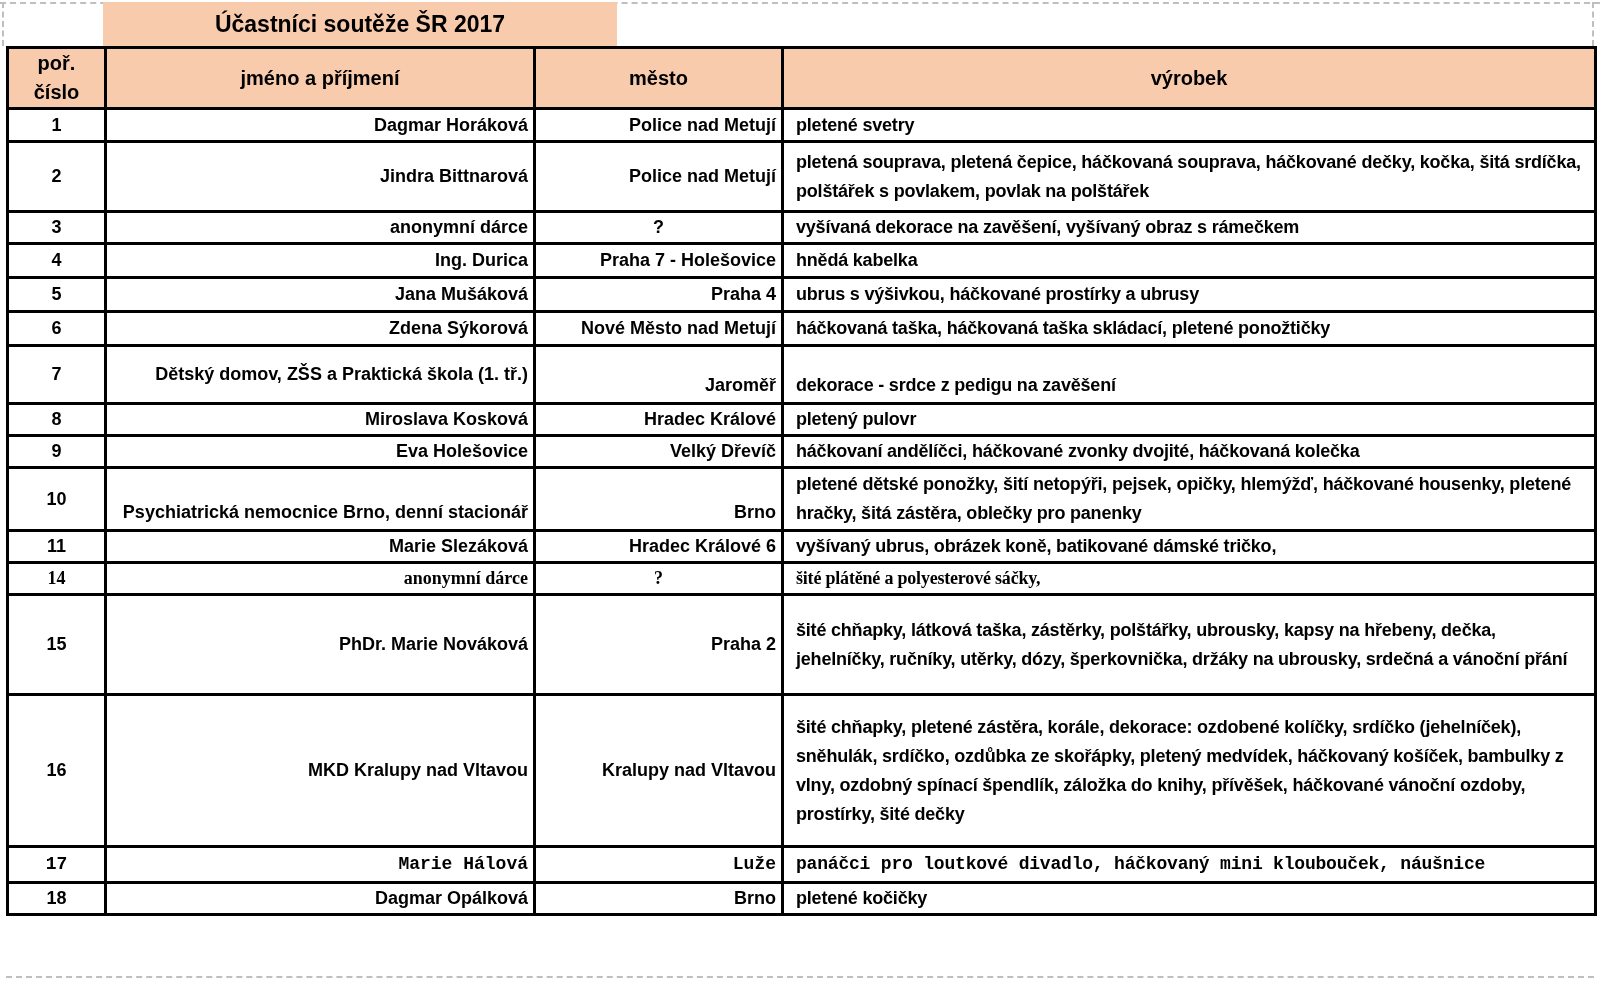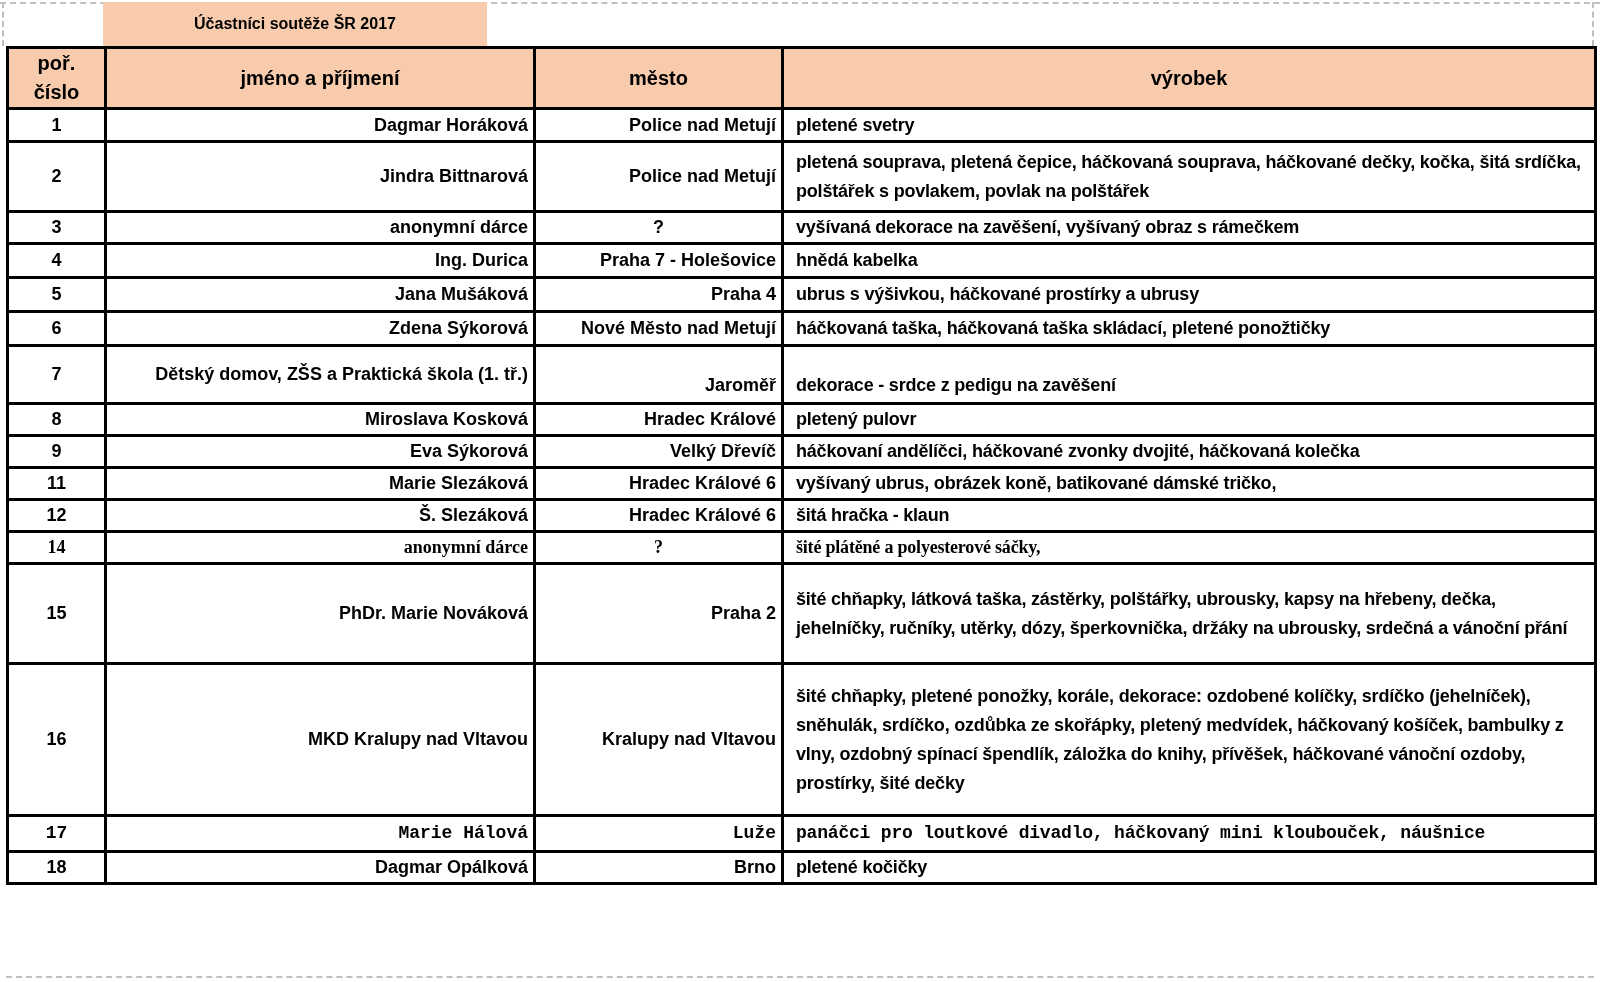--- a/index.html
+++ b/index.html
@@ -12,24 +12,24 @@
     color:#000;
     overflow:hidden;
   }
   
   .grid-top{position:absolute;left:0;top:2px;width:1600px;height:0;border-top:2px dashed var(--gridline,#bfbfbf);}
   .grid-left{position:absolute;left:2px;top:2px;height:44px;width:0;border-left:2px dashed var(--gridline,#bfbfbf);}
   .grid-right{position:absolute;left:1592px;top:2px;height:44px;width:0;border-left:2px dashed var(--gridline,#bfbfbf);}
   .grid-bottom{position:absolute;left:6px;top:976px;width:1588px;height:0;border-top:2px dashed var(--gridline,#bfbfbf);}
 
   .title-cell{
-    position:absolute;left:103px;top:2px;width:384px;height:44px;
+    position:absolute;left:103px;top:2px;width:514px;height:44px;
     background:var(--header-fill,#F8CBAD);
     display:flex;align-items:center;justify-content:center;
-    font-size:16px;line-height:44px;white-space:nowrap;
+    font-size:23px;line-height:44px;white-space:nowrap;
   }
 
   table.participants{
     position:absolute;left:6px;top:46px;width:1588px;
     border-collapse:collapse;table-layout:fixed;
   }
   th,td{
     border:3px solid var(--table-border,#000);
     padding:0 5px;
     font-size:18px;
@@ -121,53 +121,53 @@
           <td class="c-product va-bottom">dekorace - srdce z pedigu na zavěšení</td>
         </tr>
         <tr style="height: 32px;">
           <td class="c-num">8</td>
           <td class="c-name">Miroslava Kosková</td>
           <td class="c-city">Hradec Králové</td>
           <td class="c-product">pletený pulovr</td>
         </tr>
         <tr style="height: 32px;">
           <td class="c-num">9</td>
-          <td class="c-name">Eva Sýkorová</td>
+          <td class="c-name">Eva Holešovice</td>
           <td class="c-city">Velký Dřevíč</td>
           <td class="c-product">háčkovaní andělíčci, háčkované zvonky dvojité, háčkovaná kolečka</td>
+        </tr>
+        <tr style="height: 63px;">
+          <td class="c-num">10</td>
+          <td class="c-name va-bottom">Psychiatrická nemocnice Brno, denní stacionář</td>
+          <td class="c-city va-bottom">Brno</td>
+          <td class="c-product">pletené dětské ponožky, šití netopýři, pejsek, opičky, hlemýžď, háčkované housenky, pletené hračky, šitá zástěra, oblečky pro panenky</td>
         </tr>
         <tr style="height: 32px; margin-top: 18px;">
           <td class="c-num">11</td>
           <td class="c-name">Marie Slezáková</td>
           <td class="c-city">Hradec Králové 6</td>
           <td class="c-product">vyšívaný ubrus, obrázek koně, batikované dámské tričko,</td>
-        </tr>
-        <tr style="height: 32px;">
-          <td class="c-num">12</td>
-          <td class="c-name">Š. Slezáková</td>
-          <td class="c-city">Hradec Králové 6</td>
-          <td class="c-product">šitá hračka - klaun</td>
         </tr>
         <tr style="height: 32px; font-family: Liberation Serif, serif;">
           <td class="c-num">14</td>
           <td class="c-name">anonymní dárce</td>
           <td class="c-city al-center">?</td>
           <td class="c-product">šité plátěné a polyesterové sáčky,</td>
         </tr>
         <tr style="height: 100px;">
           <td class="c-num">15</td>
           <td class="c-name">PhDr. Marie Nováková</td>
           <td class="c-city">Praha 2</td>
           <td class="c-product">šité chňapky, látková taška, zástěrky, polštářky, ubrousky, kapsy na hřebeny, dečka, jehelníčky, ručníky, utěrky, dózy, šperkovnička, držáky na ubrousky, srdečná a vánoční přání</td>
         </tr>
         <tr style="height: 152px;">
           <td class="c-num">16</td>
           <td class="c-name">MKD Kralupy nad Vltavou</td>
           <td class="c-city">Kralupy nad Vltavou</td>
-          <td class="c-product">šité chňapky, pletené ponožky, korále, dekorace: ozdobené kolíčky, srdíčko (jehelníček), sněhulák, srdíčko, ozdůbka ze skořápky, pletený medvídek, háčkovaný košíček, bambulky z vlny, ozdobný spínací špendlík, záložka do knihy, přívěšek, háčkované vánoční ozdoby, prostírky, šité dečky</td>
+          <td class="c-product">šité chňapky, pletené zástěra, korále, dekorace: ozdobené kolíčky, srdíčko (jehelníček), sněhulák, srdíčko, ozdůbka ze skořápky, pletený medvídek, háčkovaný košíček, bambulky z vlny, ozdobný spínací špendlík, záložka do knihy, přívěšek, háčkované vánoční ozdoby, prostírky, šité dečky</td>
         </tr>
         <tr style="height: 36px; font-family: Liberation Mono, monospace;">
           <td class="c-num">17</td>
           <td class="c-name">Marie Hálová</td>
           <td class="c-city">Luže</td>
           <td class="c-product">panáčci pro loutkové divadlo, háčkovaný mini kloubouček, náušnice</td>
         </tr>
         <tr style="height: 30px;">
           <td class="c-num">18</td>
           <td class="c-name">Dagmar Opálková</td>

